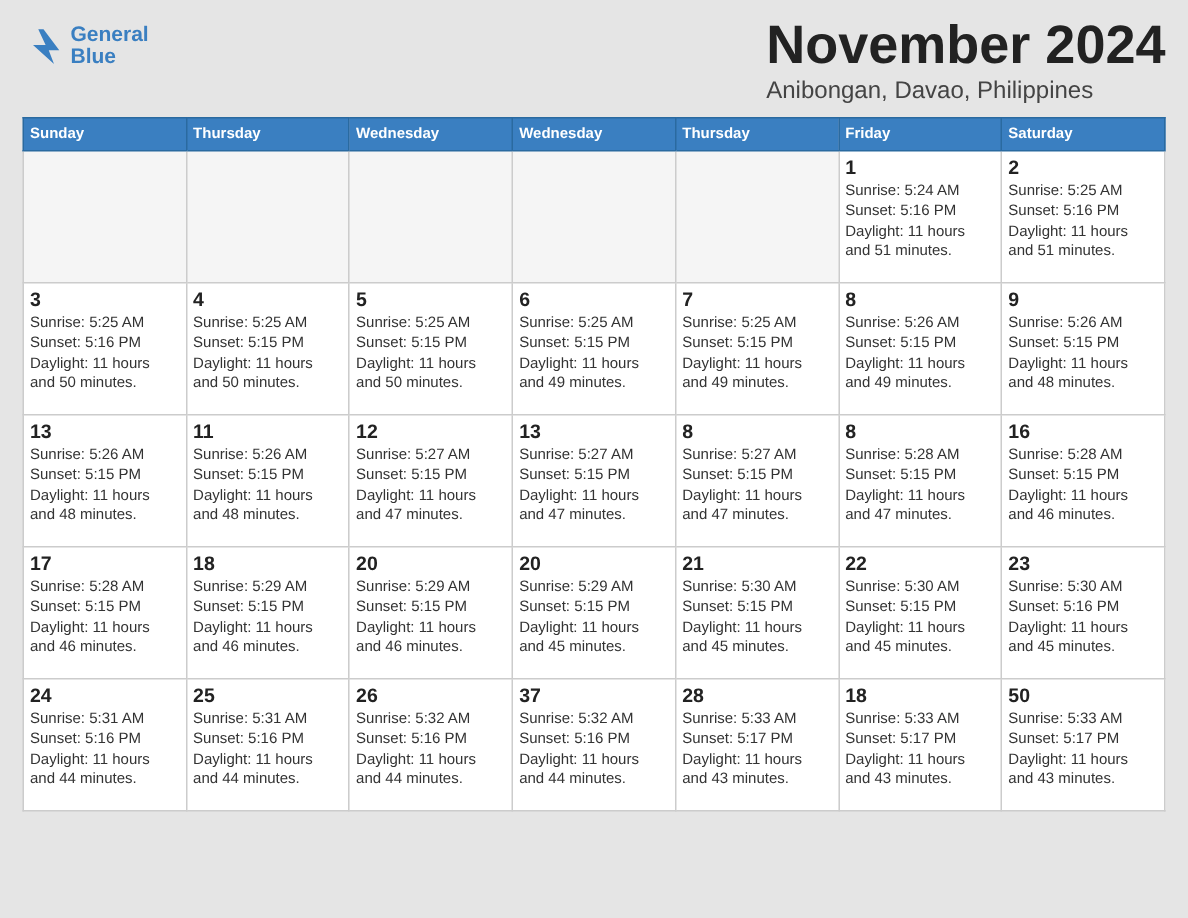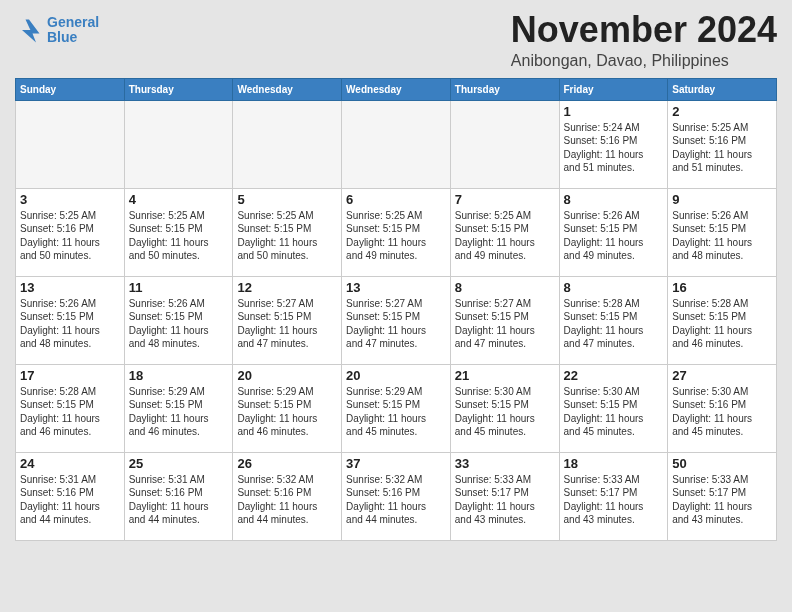--- a/index.html
+++ b/index.html
@@ -290,21 +290,21 @@
 and 45 minutes.</div>
           </td>
           <td>
             <span class="day-number">22</span>
             <div class="day-info" style="white-space: pre-line;">Sunrise: 5:30 AM
 Sunset: 5:15 PM
 Daylight: 11 hours
 and 45 minutes.</div>
           </td>
           <td>
-            <span class="day-number">27</span>
+            <span class="day-number">23</span>
             <div class="day-info" style="white-space: pre-line;">Sunrise: 5:30 AM
 Sunset: 5:16 PM
 Daylight: 11 hours
 and 45 minutes.</div>
           </td>
         </tr>
         <tr>
           <td>
             <span class="day-number">24</span>
             <div class="day-info" style="white-space: pre-line;">Sunrise: 5:31 AM
@@ -327,21 +327,21 @@
 and 44 minutes.</div>
           </td>
           <td>
             <span class="day-number">37</span>
             <div class="day-info" style="white-space: pre-line;">Sunrise: 5:32 AM
 Sunset: 5:16 PM
 Daylight: 11 hours
 and 44 minutes.</div>
           </td>
           <td>
-            <span class="day-number">33</span>
+            <span class="day-number">28</span>
             <div class="day-info" style="white-space: pre-line;">Sunrise: 5:33 AM
 Sunset: 5:17 PM
 Daylight: 11 hours
 and 43 minutes.</div>
           </td>
           <td>
             <span class="day-number">18</span>
             <div class="day-info" style="white-space: pre-line;">Sunrise: 5:33 AM
 Sunset: 5:17 PM
 Daylight: 11 hours

